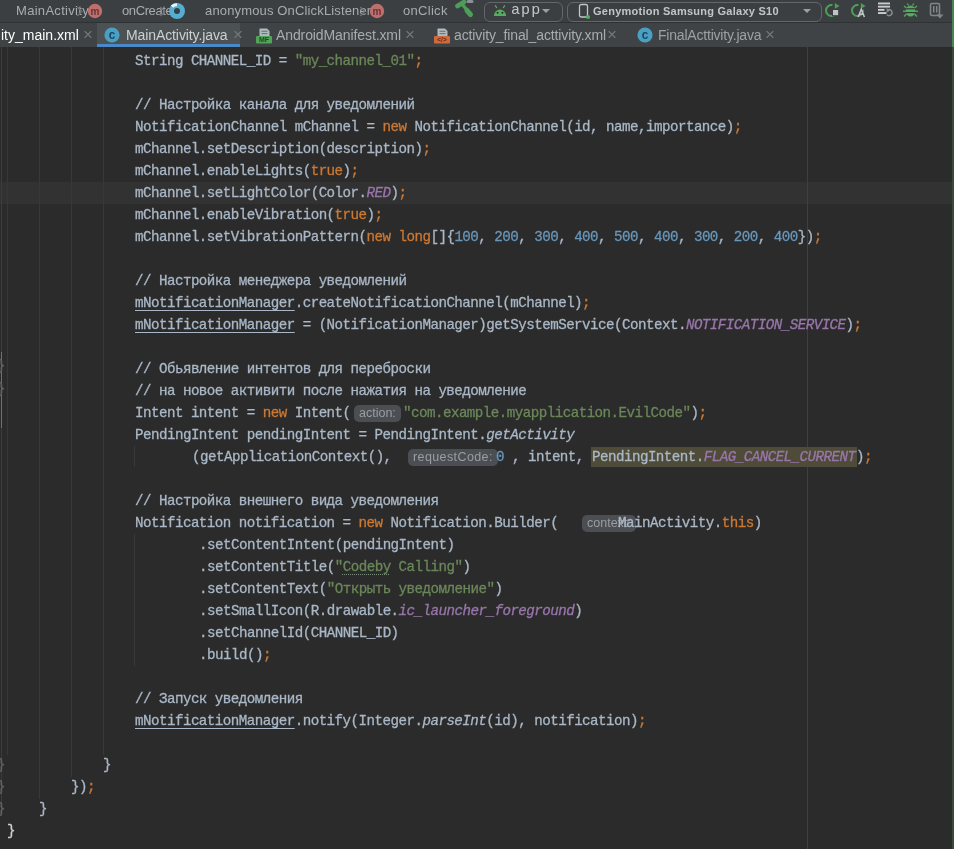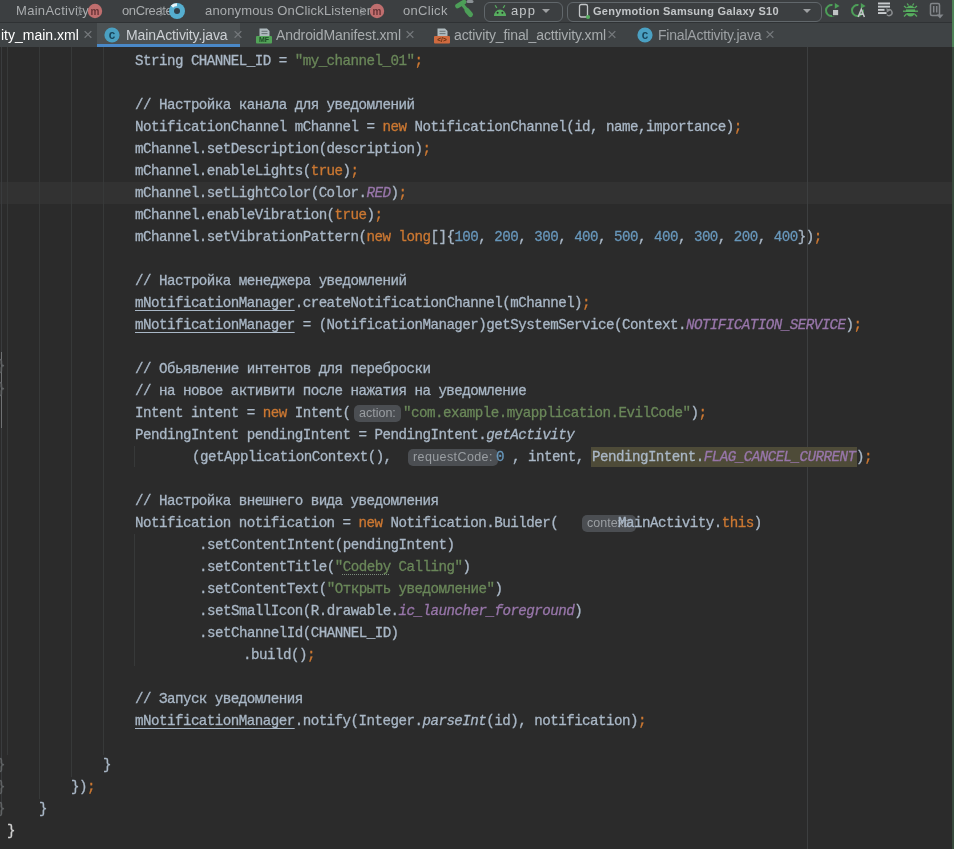--- a/index.html
+++ b/index.html
@@ -71,21 +71,21 @@
 </svg>
 
 <div class="abs" style="left:484px;top:2px;width:77px;height:18px;border:1px solid #61676b;border-radius:6px;"></div>
 <svg class="abs" style="left:492px;top:3px;" width="16" height="16">
   <path d="M2,13 a6,6.4 0 0 1 12,0 z" fill="#57ad5f"></path>
   <line x1="4.8" y1="5" x2="3.2" y2="2.2" stroke="#57ad5f" stroke-width="1.3"></line>
   <line x1="11.2" y1="5" x2="12.8" y2="2.2" stroke="#57ad5f" stroke-width="1.3"></line>
   <circle cx="5.6" cy="9.8" r="1" fill="#2b2b2b"></circle>
   <circle cx="10.4" cy="9.8" r="1" fill="#2b2b2b"></circle>
 </svg>
-<div class="abs" style="left:511px;top:0;color:#c3c6c8;font-size:13px;line-height:22px;letter-spacing:1.1px;">app</div>
+<div class="abs" style="left:511px;top:0;color:#c3c6c8;font-size:15px;line-height:22px;letter-spacing:1.1px;font-family:Liberation Mono, monospace;">app</div>
 <div class="abs" style="left:542px;top:9px;width:0;height:0;border-left:4.5px solid transparent;border-right:4.5px solid transparent;border-top:4.5px solid #9da0a2;"></div>
 
 <div class="abs" style="left:567px;top:2px;width:253px;height:18px;border:1px solid #61676b;border-radius:6px;"></div>
 <svg class="abs" style="left:578px;top:3px;" width="14" height="17">
   <rect x="1.5" y="1.5" width="8" height="12.5" rx="1.8" fill="none" stroke="#c3c6c8" stroke-width="1.3"></rect>
   <circle cx="10" cy="14" r="2.1" fill="#57ad5f"></circle>
 </svg>
 <div class="abs" style="left:593px;top:0;color:#c3c6c8;font-size:11px;line-height:22px;letter-spacing:0.25px;font-weight:bold;">Genymotion Samsung Galaxy S10</div>
 <div class="abs" style="left:803px;top:9px;width:0;height:0;border-left:4.5px solid transparent;border-right:4.5px solid transparent;border-top:4.5px solid #9da0a2;"></div>
 
@@ -277,21 +277,21 @@
   </div>
 <div class="ln" style="left:199px;top:578px;">
     <pre class="cl">.setContentText(<span class="s">"Открыть уведомление"</span>)</pre>
   </div>
 <div class="ln" style="left:199px;top:600px;">
     <pre class="cl">.setSmallIcon(R.drawable.<span class="p">ic_launcher_foreground</span>)</pre>
   </div>
 <div class="ln" style="left:199px;top:622px;">
     <pre class="cl">.setChannelId(CHANNEL_ID)</pre>
   </div>
-<div class="ln" style="left:199px;top:644px;margin-left:44px;">
+<div class="ln" style="left:199px;top:644px;">
     <pre class="cl">.build()<span class="k">;</span></pre>
   </div>
 <div class="ln" style="left:135px;top:688px;">
     <pre class="cl c">// Запуск уведомления</pre>
   </div>
 <div class="ln" style="left:135px;top:710px;">
     <pre class="cl"><span class="u">mNotificationManager</span>.notify(Integer.<span class="it">parseInt</span>(id), notification)<span class="k">;</span></pre>
   </div>
 <div class="ln" style="left:103px;top:754px;">
     <pre class="cl">}</pre>

